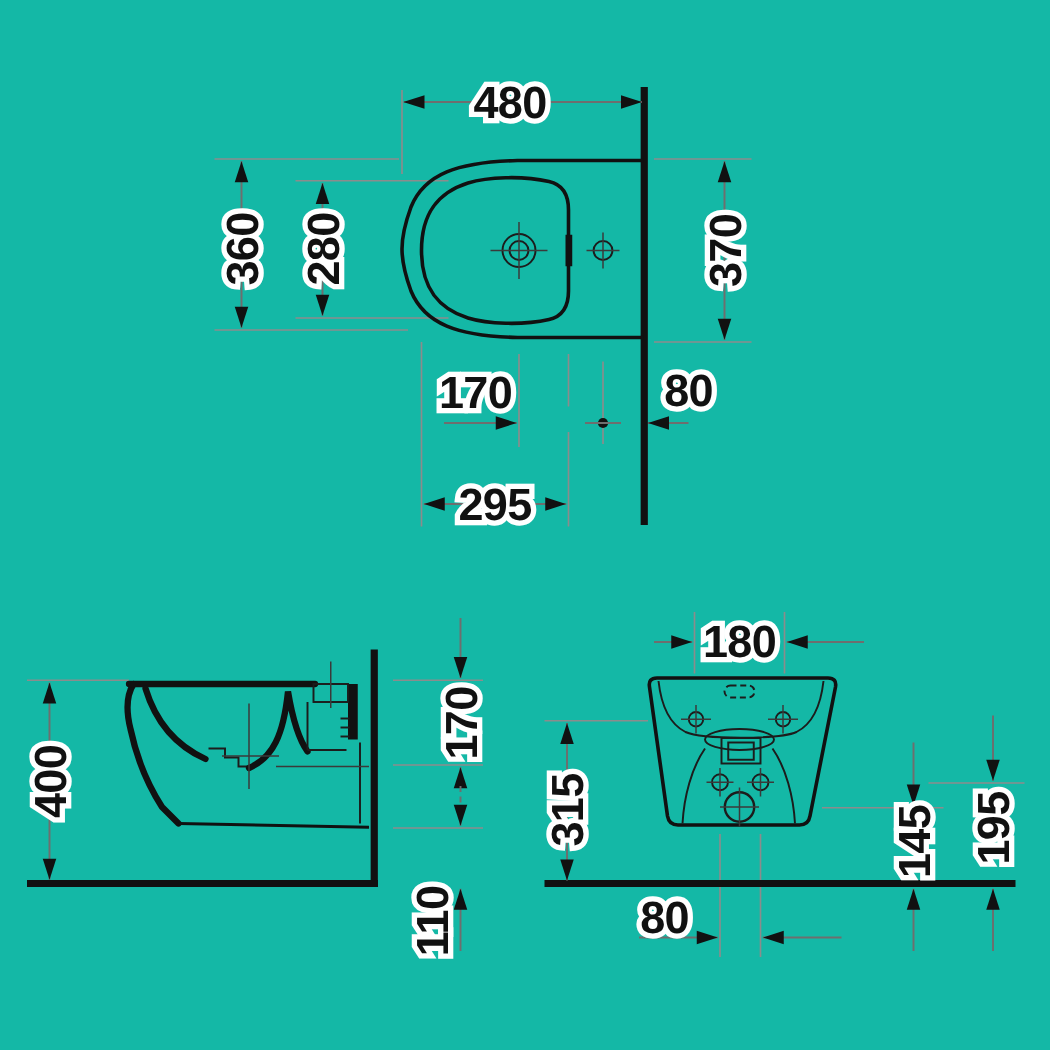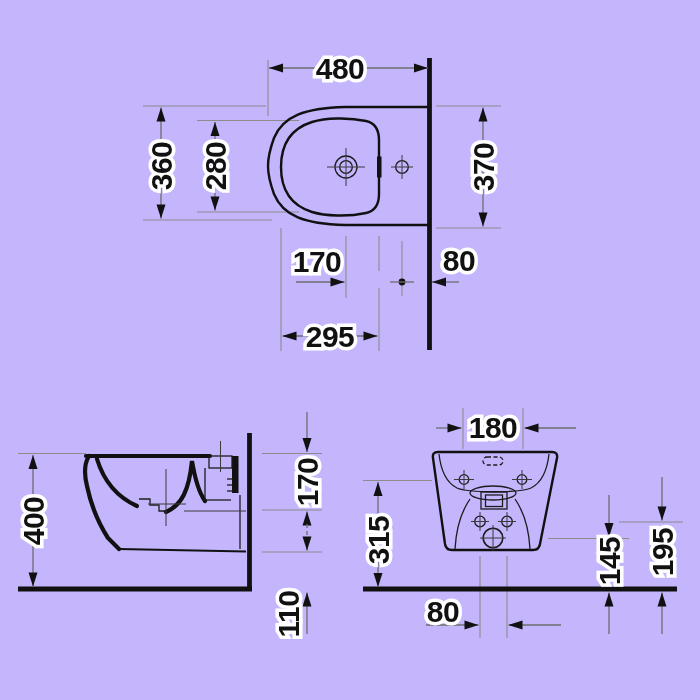--- a/index.html
+++ b/index.html
@@ -1,16 +1,16 @@
 <!DOCTYPE html>
 <html><head>
 <meta charset="utf-8">
 <style>
   html,body{margin:0;padding:0;background:#ffffff;}
-  .stage{width:700px;height:700px;position:relative;background:#c4b5fd;overflow:hidden;}
+  .stage{width:700px;height:700px;position:relative;background:#14b8a6;overflow:hidden;}
   svg{display:block;}
   
   .ext{stroke:#8c8c8c;stroke-width:1.1;fill:none;}
   .dim{stroke:#6e6e6e;stroke-width:1.3;fill:none;}
   .dashseg{stroke:#6e6e6e;stroke-width:1.3;stroke-dasharray:4 3;fill:none;}
   .cross{stroke:#3a3a3a;stroke-width:1;fill:none;}
   .thin{stroke:#1c1c1c;stroke-width:1.3;fill:none;}
   .med{stroke:#111;stroke-width:2.4;fill:none;}
   .thick{stroke:#111;stroke-width:4.2;fill:none;stroke-linecap:round;}
   .wall{stroke:#111;stroke-width:4.8;fill:none;}

